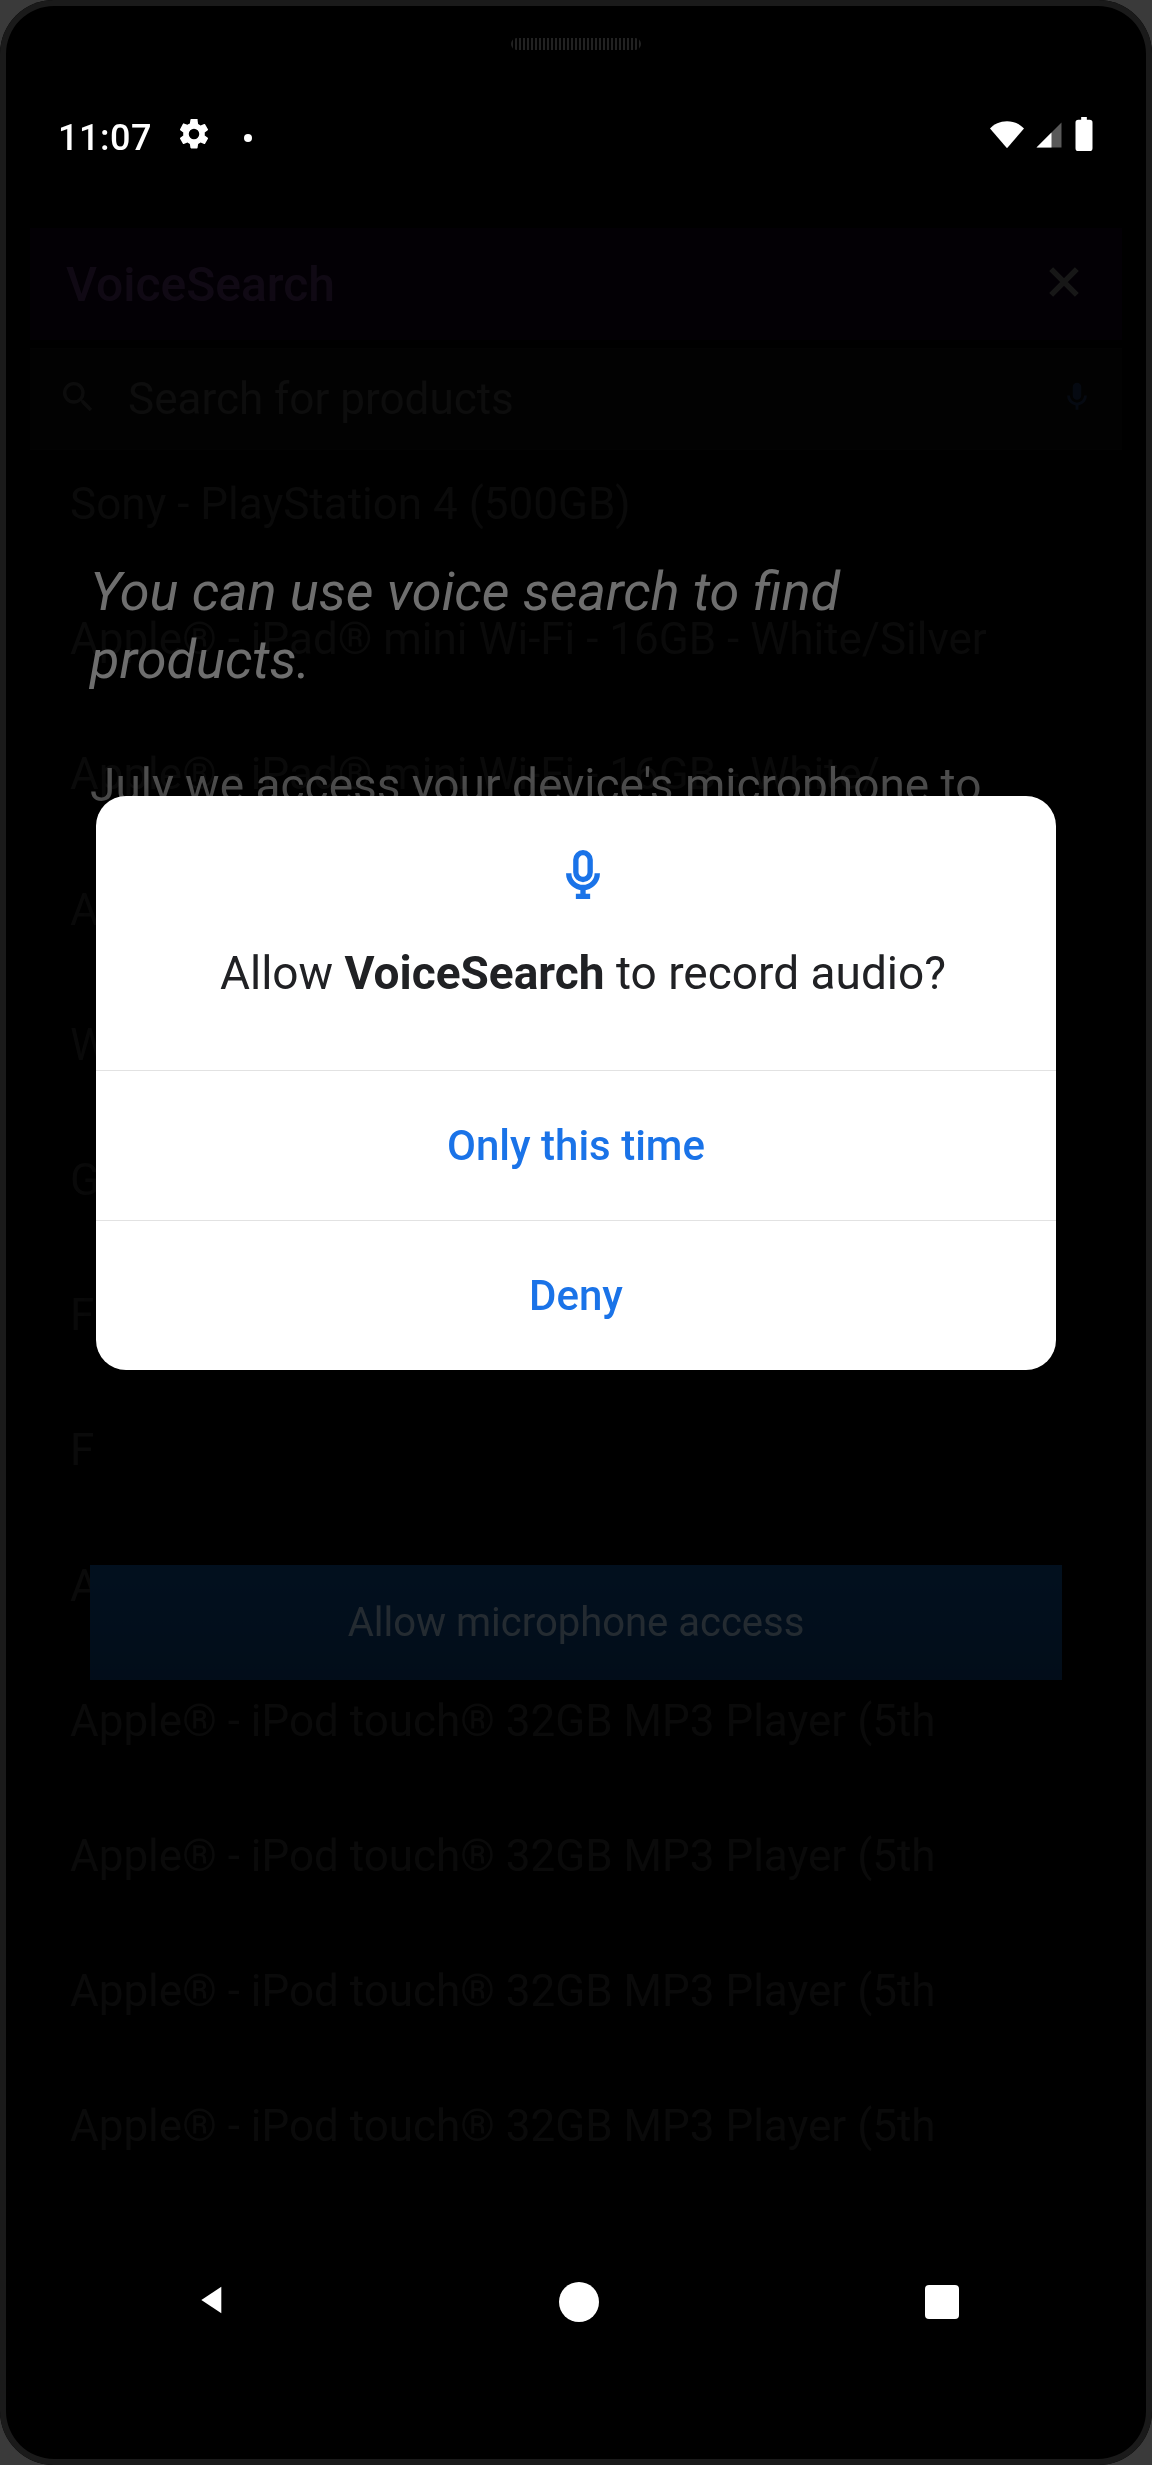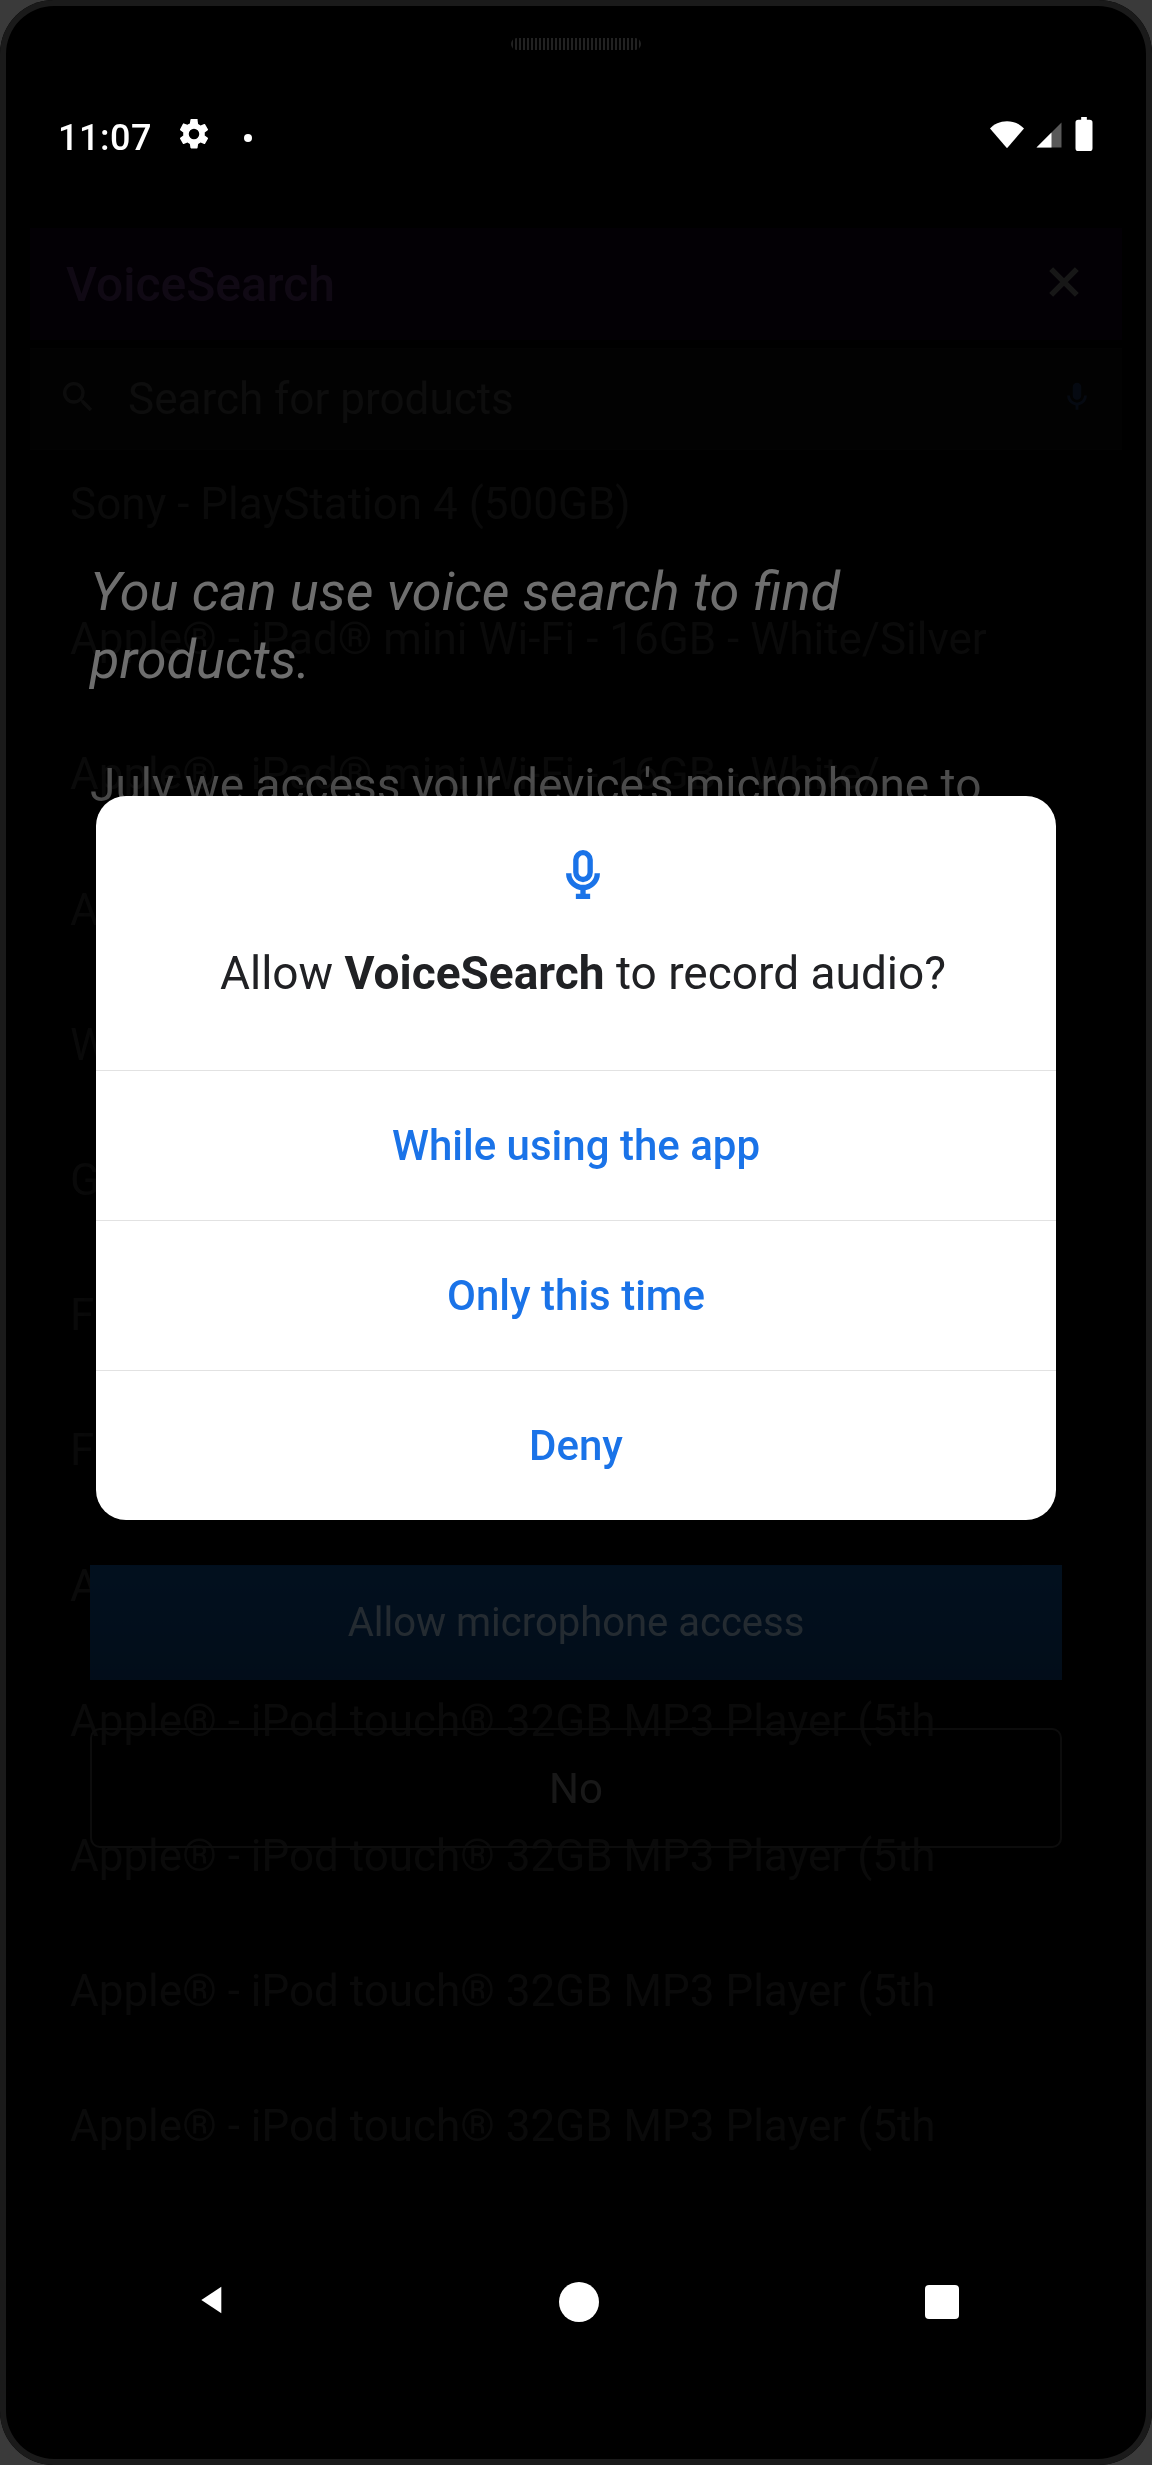--- a/index.html
+++ b/index.html
@@ -241,21 +241,20 @@
       <div class="product-item">F</div>
       <div class="product-item">F</div>
       <div class="product-item">A</div>
       <div class="product-item">Apple® - iPod touch® 32GB MP3 Player (5th</div>
       <div class="product-item">Apple® - iPod touch® 32GB MP3 Player (5th</div>
       <div class="product-item">Apple® - iPod touch® 32GB MP3 Player (5th</div>
       <div class="product-item">Apple® - iPod touch® 32GB MP3 Player (5th</div>
     </div>
 
     <div class="allow-btn">Allow microphone access</div>
-    <div class="no-btn">No</div>
 
     <div class="scrim"></div>
 
     <div class="status-bar">
       <div class="status-left">
         <span class="status-time">11:07</span>
         <span class="gear-icon">
           <svg viewBox="0 0 24 24">
               <path d="M19.14 12.94a7.49 7.49 0 000-1.88l2.03-1.58a.5.5 0 00.12-.64l-1.92-3.32a.5.5 0 00-.6-.22l-2.39.96a7.28 7.28 0 00-1.63-.94l-.36-2.54A.5.5 0 0013.9 2h-3.8a.5.5 0 00-.49.42l-.36 2.54c-.58.24-1.12.55-1.63.94l-2.39-.96a.5.5 0 00-.6.22L2.71 8.84a.5.5 0 00.12.64l2.03 1.58a7.49 7.49 0 000 1.88L2.83 14.52a.5.5 0 00-.12.64l1.92 3.32c.13.22.39.31.6.22l2.39-.96c.51.39 1.05.7 1.63.94l.36 2.54c.4.24.25.42.49.42h3.8c.24 0 .45-.18.49-.42l.36-2.54c.58-.24 1.12-.55 1.63-.94l2.39.96c.21.09.47 0 .6-.22l1.92-3.32a.5.5 0 00-.12-.64l-2.03-1.58zM12 15.5A3.5 3.5 0 1112 8.5a3.5 3.5 0 010 7z"></path>
             </svg>
@@ -294,21 +293,20 @@
             <rect x="8" y="1.5" width="8" height="15" rx="4"></rect>
             <path d="M4 13a8 8 0 0016 0"></path>
             <line x1="12" y1="21" x2="12" y2="26"></line>
             <line x1="8" y1="26" x2="16" y2="26"></line>
           </svg>
         </div>
         <div class="perm-text">
           <span>Allow </span><span class="bold">VoiceSearch</span><span> to record audio?</span>
         </div>
       </div>
-      <div class="perm-option">While using the app</div>
       <div class="perm-option">Only this time</div>
       <div class="perm-option">Deny</div>
     </div>
 
     <div class="nav-bar">
       <span class="nav-back">
         <svg viewBox="0 0 24 24">
             <path d="M17 4v16L5 12 17 4z"></path>
           </svg>
       </span>

